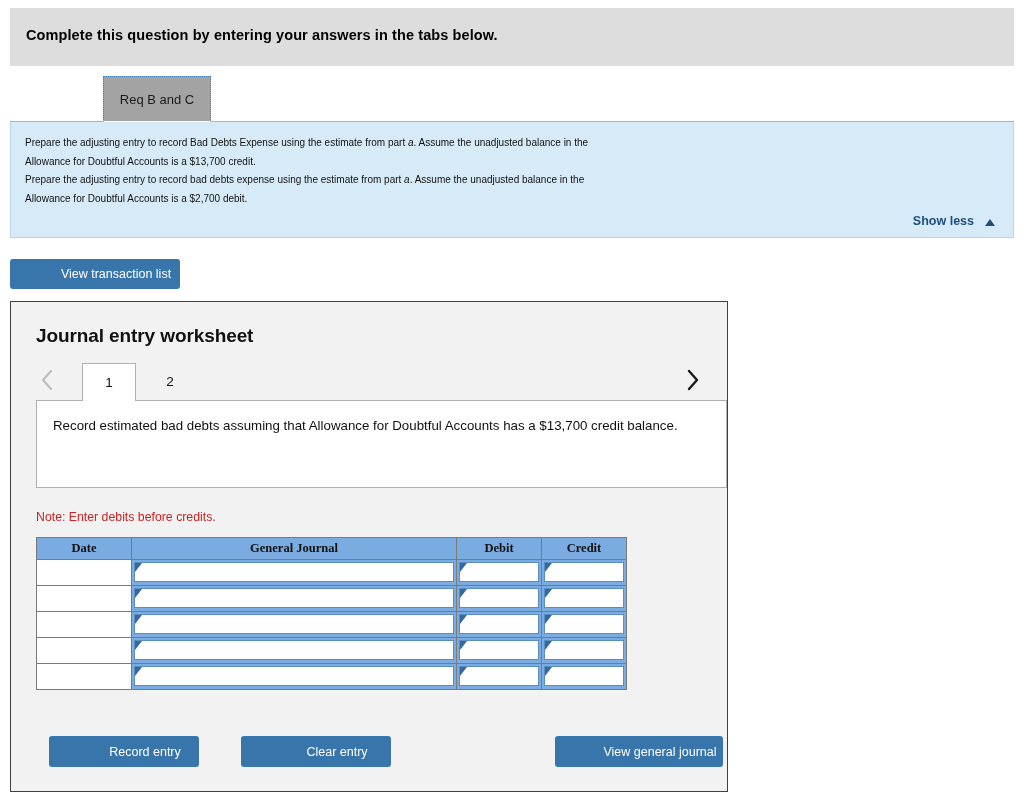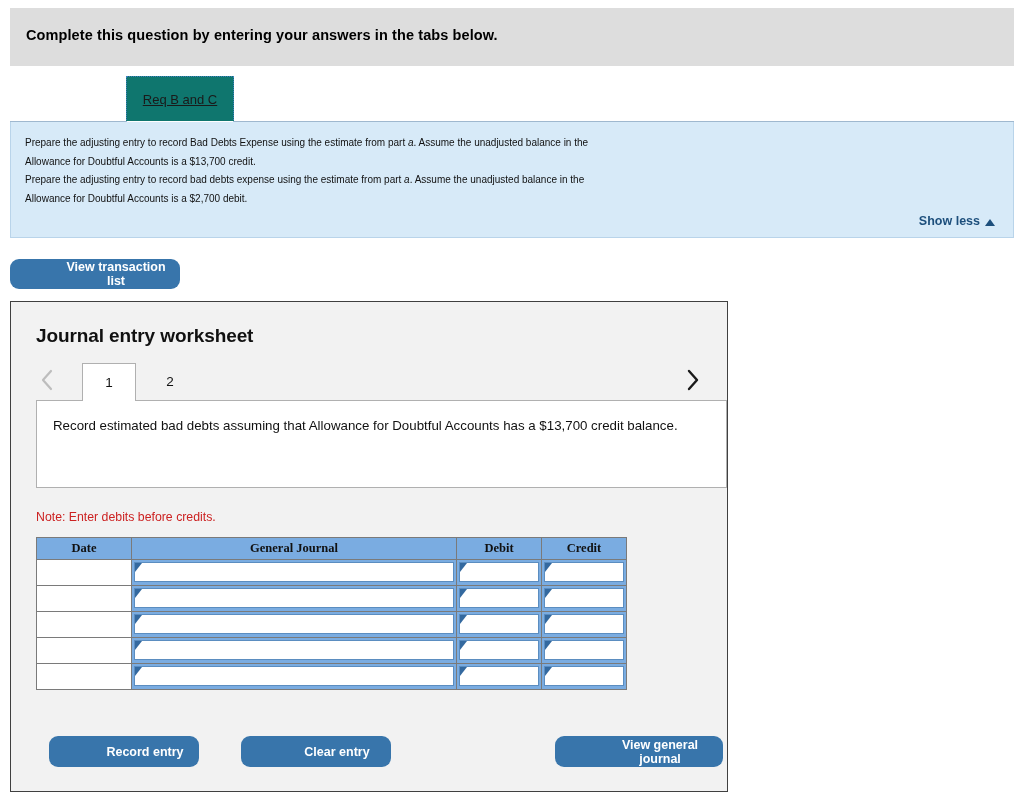--- a/index.html
+++ b/index.html
@@ -43,26 +43,25 @@
     justify-content: center;
     font-size: 13px;
     color: #1a1a1a;
     cursor: pointer;
     background: #f1f1f1;
     border: 1px solid #b9b9b9;
     border-bottom: 1px solid #9fb8cf;
   }
   .tab.t-a { left: 0; width: 102px; }
   .tab.t-b {
-    left: 116px; width: 108px;
-    background: #0f766e;
+    left: 93px; width: 108px;
+    background: #a3a3a3;
     border: 1px dotted #3f7fbf;
     border-bottom: 1px solid #ffffff;
     z-index: 3;
-    text-decoration: underline;
   }
   .tabstrip-line {
     position: absolute;
     left: 0; top: 45px;
     width: 1004px; height: 1px;
     background: #9fb8cf;
   }
 
   
   .reqpanel {
@@ -84,40 +83,40 @@
   .req-line em { font-style: italic; }
   .showless {
     position: absolute;
     right: 18px; bottom: 9px;
     font-size: 12.5px;
     font-weight: bold;
     color: #1d4f7c;
     cursor: pointer;
     display: flex;
     align-items: center;
-    gap: 5px;
+    gap: 11px;
   }
   .showless .caret-up {
     width: 0; height: 0;
     border-left: 5px solid transparent;
     border-right: 5px solid transparent;
     border-bottom: 7px solid #1d4f7c;
     display: inline-block;
     position: relative; top: 1px;
   }
 
   
   .btn {
     background: #35719f;
     background: #3875ab;
     color: #ffffff;
     font-size: 12.5px;
-    font-weight: bold;
+    font-weight: normal;
     border: none;
-    border-radius: 9px;
+    border-radius: 3px;
     display: flex;
     align-items: center;
     justify-content: center;
     cursor: pointer;
     font-family: "Liberation Sans", sans-serif;
     padding-left: 48px;
   }
   .btn-view-tx {
     position: absolute;
     left: 10px; top: 259px;

